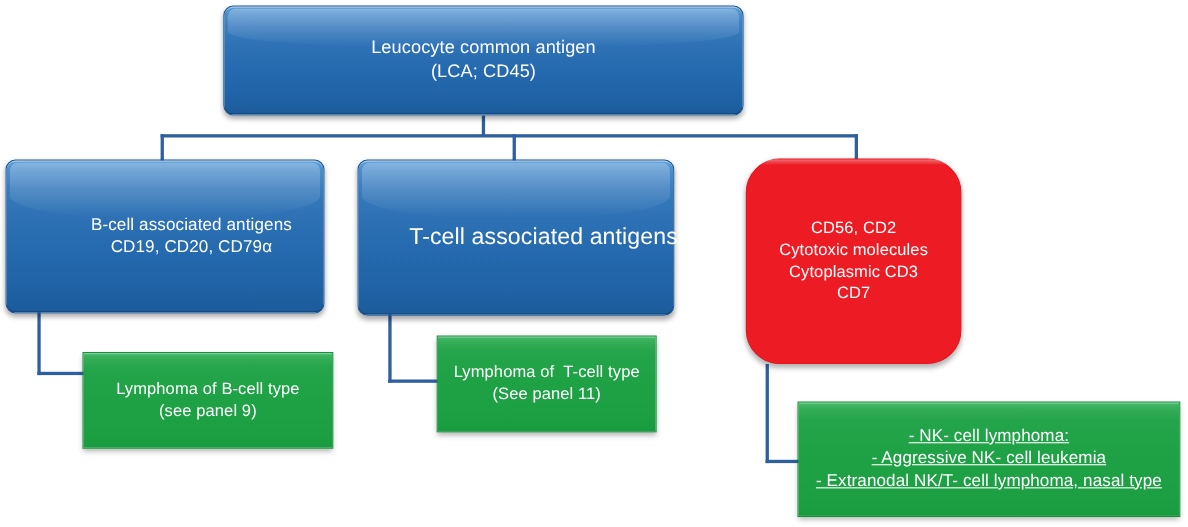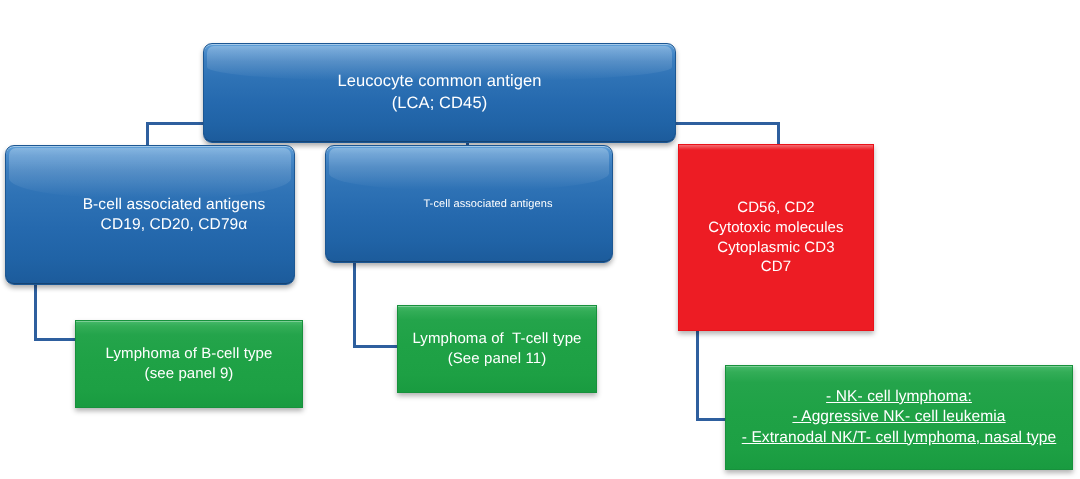--- a/index.html
+++ b/index.html
@@ -102,24 +102,24 @@
   .node.red::before {
     content: "";
     position: absolute;
     left: 0; right: 0; top: 0;
     height: 5px;
     background: linear-gradient(to bottom, rgba(255,255,255,.35), rgba(255,255,255,0));
     pointer-events: none;
   }
 
   
-  #node-root       { left: 203px; top: 5px;   width: 473px; height: 100px; font-size: 16.5px; margin-top: 38px; }
+  #node-root       { left: 203px; top: 5px;   width: 473px; height: 100px; font-size: 16.5px; }
   #node-bcell      { left: 5px;   top: 145px; width: 290px; height: 140px; font-size: 15.5px; padding-left: 48px; }
-  #node-tcell      { left: 325px; top: 145px; width: 288px; height: 118px; font-size: 11px; padding-left: 38px; }
-  #node-nk         { left: 678px; top: 144px; width: 196px; height: 187px; font-size: 15px; }
+  #node-tcell      { left: 325px; top: 145px; width: 288px; height: 142px; font-size: 21px; padding-left: 38px; }
+  #node-nk         { left: 678px; top: 144px; width: 196px; height: 187px; font-size: 15px; border-radius: 31px; }
   #node-blymph     { left: 75px;  top: 296px; width: 228px; height: 88px;  font-size: 15px; margin-top: 24px; }
   #node-tlymph     { left: 397px; top: 305px; width: 200px; height: 88px;  font-size: 15px; }
   #node-nklymph    { left: 725px; top: 365px; width: 348px; height: 105px; font-size: 15.5px; text-decoration: underline; }
 
   .txt .line { display: block; white-space: pre; }
 </style>
 </head>
 <body>
 
 <div id="canvas">

